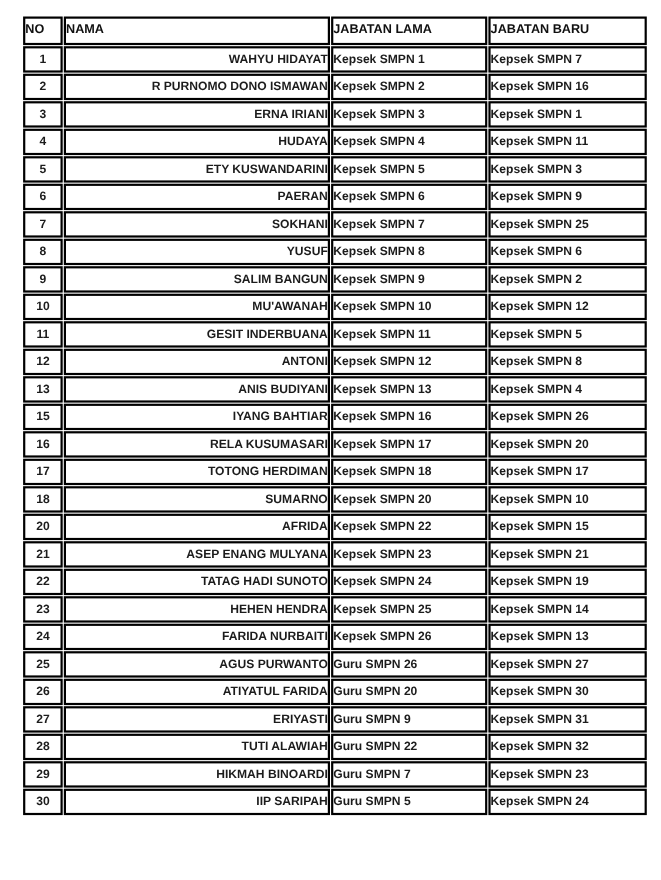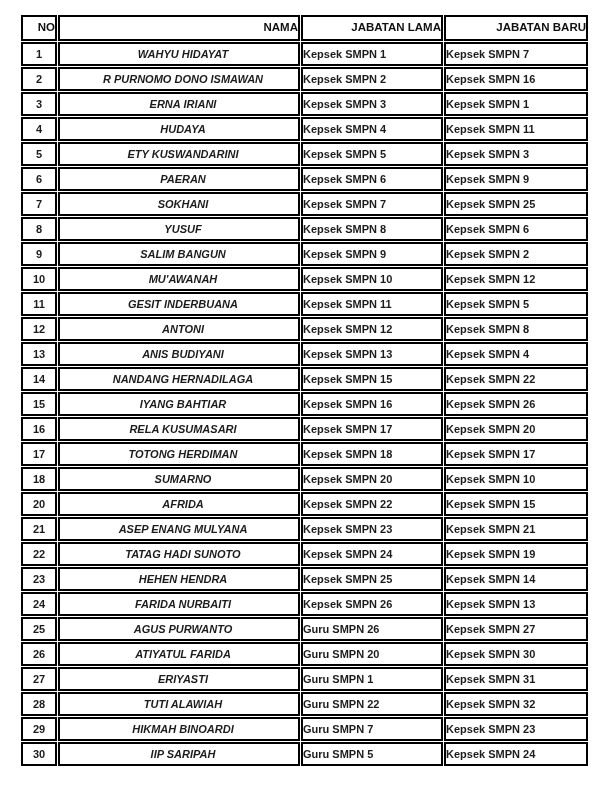--- a/index.html
+++ b/index.html
@@ -30,38 +30,37 @@
     font-size: 11px;
     font-weight: bold;
     line-height: 1;
     white-space: nowrap;
     overflow: hidden;
     padding: 0;
     vertical-align: middle;
   }
   .transfer-table th {
     height: 26px;
-    text-align: right;
+    text-align: left;
     font-size: 11.5px;
     color: #111111;
   }
   .transfer-table td {
     height: 24px;
   }
   .col-no   { width: 36px;  }
   .col-nama { width: 242px; }
   .col-jl   { width: 142px; }
   .col-jb   { width: 144px; }
   td.cell-no {
     text-align: center;
   }
   td.cell-nama {
-    text-align: center;
+    text-align: right;
     padding-left: 8px;
-    font-style: italic;
   }
   td.cell-jl, td.cell-jb {
     text-align: left;
   }
 </style>
 </head>
 <body>
 
 <div class="page">
   <table class="transfer-table">
@@ -152,26 +151,20 @@
           <td class="cell-jl">Kepsek SMPN 12</td>
           <td class="cell-jb">Kepsek SMPN 8</td>
         </tr>
         <tr>
           <td class="cell-no">13</td>
           <td class="cell-nama">ANIS BUDIYANI</td>
           <td class="cell-jl">Kepsek SMPN 13</td>
           <td class="cell-jb">Kepsek SMPN 4</td>
         </tr>
         <tr>
-          <td class="cell-no">14</td>
-          <td class="cell-nama">NANDANG HERNADILAGA</td>
-          <td class="cell-jl">Kepsek SMPN 15</td>
-          <td class="cell-jb">Kepsek SMPN 22</td>
-        </tr>
-        <tr>
           <td class="cell-no">15</td>
           <td class="cell-nama">IYANG BAHTIAR</td>
           <td class="cell-jl">Kepsek SMPN 16</td>
           <td class="cell-jb">Kepsek SMPN 26</td>
         </tr>
         <tr>
           <td class="cell-no">16</td>
           <td class="cell-nama">RELA KUSUMASARI</td>
           <td class="cell-jl">Kepsek SMPN 17</td>
           <td class="cell-jb">Kepsek SMPN 20</td>
@@ -226,21 +219,21 @@
         </tr>
         <tr>
           <td class="cell-no">26</td>
           <td class="cell-nama">ATIYATUL FARIDA</td>
           <td class="cell-jl">Guru SMPN 20</td>
           <td class="cell-jb">Kepsek SMPN 30</td>
         </tr>
         <tr>
           <td class="cell-no">27</td>
           <td class="cell-nama">ERIYASTI</td>
-          <td class="cell-jl">Guru SMPN 1</td>
+          <td class="cell-jl">Guru SMPN 9</td>
           <td class="cell-jb">Kepsek SMPN 31</td>
         </tr>
         <tr>
           <td class="cell-no">28</td>
           <td class="cell-nama">TUTI ALAWIAH</td>
           <td class="cell-jl">Guru SMPN 22</td>
           <td class="cell-jb">Kepsek SMPN 32</td>
         </tr>
         <tr>
           <td class="cell-no">29</td>

